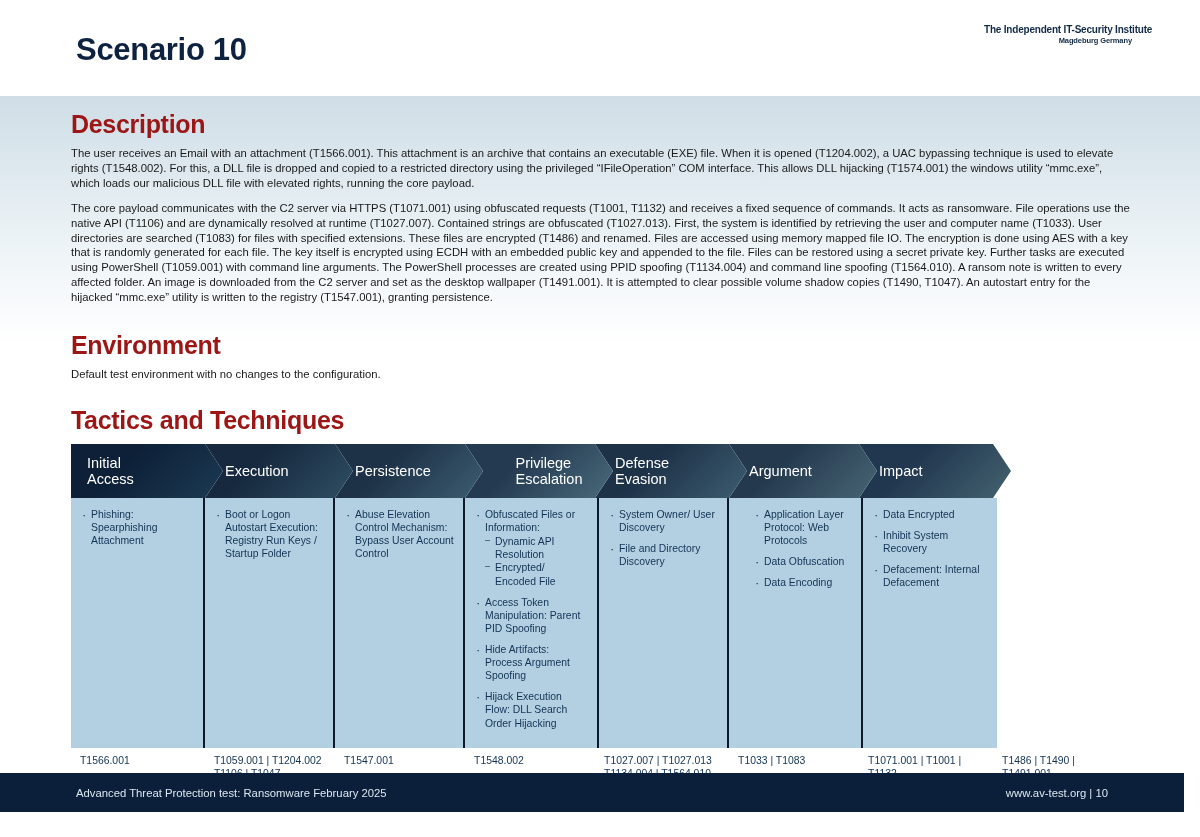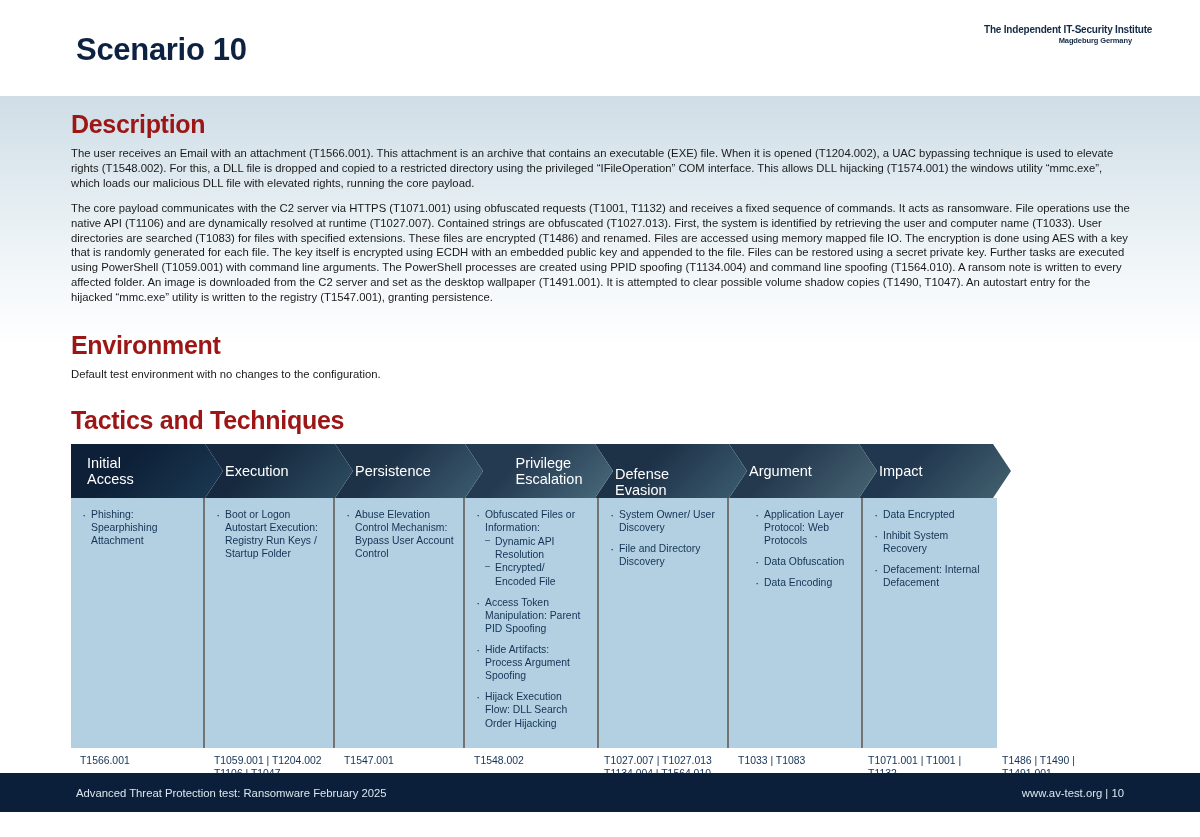--- a/index.html
+++ b/index.html
@@ -138,21 +138,21 @@
   .chev:first-child .chev-label { padding-left: 16px; }
 
   .cols {
     display: flex;
     position: relative;
   }
   .col {
     background: #b3d0e2;
     padding: 10px 9px 10px 9px;
     min-height: 232px;
-    border-right: 2px solid #737373;
+    border-right: 2px solid #0f172a;
   }
   .col:last-child { border-right: none; }
 
   ul.tech { list-style: none; }
   ul.tech > li {
     position: relative;
     padding-left: 11px;
     font-size: 10.4px;
     line-height: 1.26;
     color: #123355;
@@ -201,21 +201,21 @@
     line-height: 1.3;
     color: #123355;
     padding-left: 9px;
     padding-right: 4px;
     white-space: pre-line;
   }
 
   
   .footer {
     position: absolute;
-    left: 0; right: 0;
+    left: 0; right: 16px;
     bottom: 25px;
     height: 39px;
     background: #0b1f3a;
     display: flex;
     align-items: center;
     justify-content: space-between;
     padding: 0 76px 0 76px;
   }
   .footer-left, .footer-right {
     color: #dbe6ef;
@@ -258,21 +258,21 @@
           <div class="chev" style="width: 148px; margin-right: -18px; z-index: 19; background: linear-gradient(135deg, rgb(22, 41, 63) 0%, rgb(22, 41, 63) 35%, rgb(47, 79, 99) 100%); clip-path: polygon(0px 0px, 130px 0px, 148px 50%, 130px 100%, 0px 100%, 18px 50%);">
             <div class="chev-label">Execution</div>
           </div>
           <div class="chev" style="width: 148px; margin-right: -18px; z-index: 18; background: linear-gradient(135deg, rgb(29, 49, 71) 0%, rgb(29, 49, 71) 35%, rgb(61, 93, 112) 100%); clip-path: polygon(0px 0px, 130px 0px, 148px 50%, 130px 100%, 0px 100%, 18px 50%);">
             <div class="chev-label">Persistence</div>
           </div>
           <div class="chev" style="width: 148px; margin-right: -18px; z-index: 17; background: linear-gradient(135deg, rgb(36, 58, 80) 0%, rgb(36, 58, 80) 35%, rgb(74, 106, 124) 100%); clip-path: polygon(0px 0px, 130px 0px, 148px 50%, 130px 100%, 0px 100%, 18px 50%); justify-content: center;">
             <div class="chev-label">Privilege
 Escalation</div>
           </div>
-          <div class="chev" style="width: 152px; margin-right: -18px; z-index: 16; background: linear-gradient(135deg, rgb(29, 49, 71) 0%, rgb(29, 49, 71) 35%, rgb(61, 93, 112) 100%); clip-path: polygon(0px 0px, 134px 0px, 152px 50%, 134px 100%, 0px 100%, 18px 50%); align-items: flex-end;">
+          <div class="chev" style="width: 152px; margin-right: -18px; z-index: 16; background: linear-gradient(135deg, rgb(29, 49, 71) 0%, rgb(29, 49, 71) 35%, rgb(61, 93, 112) 100%); clip-path: polygon(0px 0px, 134px 0px, 152px 50%, 134px 100%, 0px 100%, 18px 50%);">
             <div class="chev-label">Defense
 Evasion</div>
           </div>
           <div class="chev" style="width: 148px; margin-right: -18px; z-index: 15; background: linear-gradient(135deg, rgb(36, 57, 78) 0%, rgb(36, 57, 78) 35%, rgb(72, 102, 116) 100%); clip-path: polygon(0px 0px, 130px 0px, 148px 50%, 130px 100%, 0px 100%, 18px 50%);">
             <div class="chev-label">Argument</div>
           </div>
           <div class="chev" style="width: 152px; margin-right: -18px; z-index: 13; background: linear-gradient(135deg, rgb(33, 55, 80) 0%, rgb(33, 55, 80) 35%, rgb(68, 99, 111) 100%); clip-path: polygon(0px 0px, 134px 0px, 152px 50%, 134px 100%, 0px 100%, 18px 50%);">
             <div class="chev-label">Impact</div>
           </div>
         </div>

